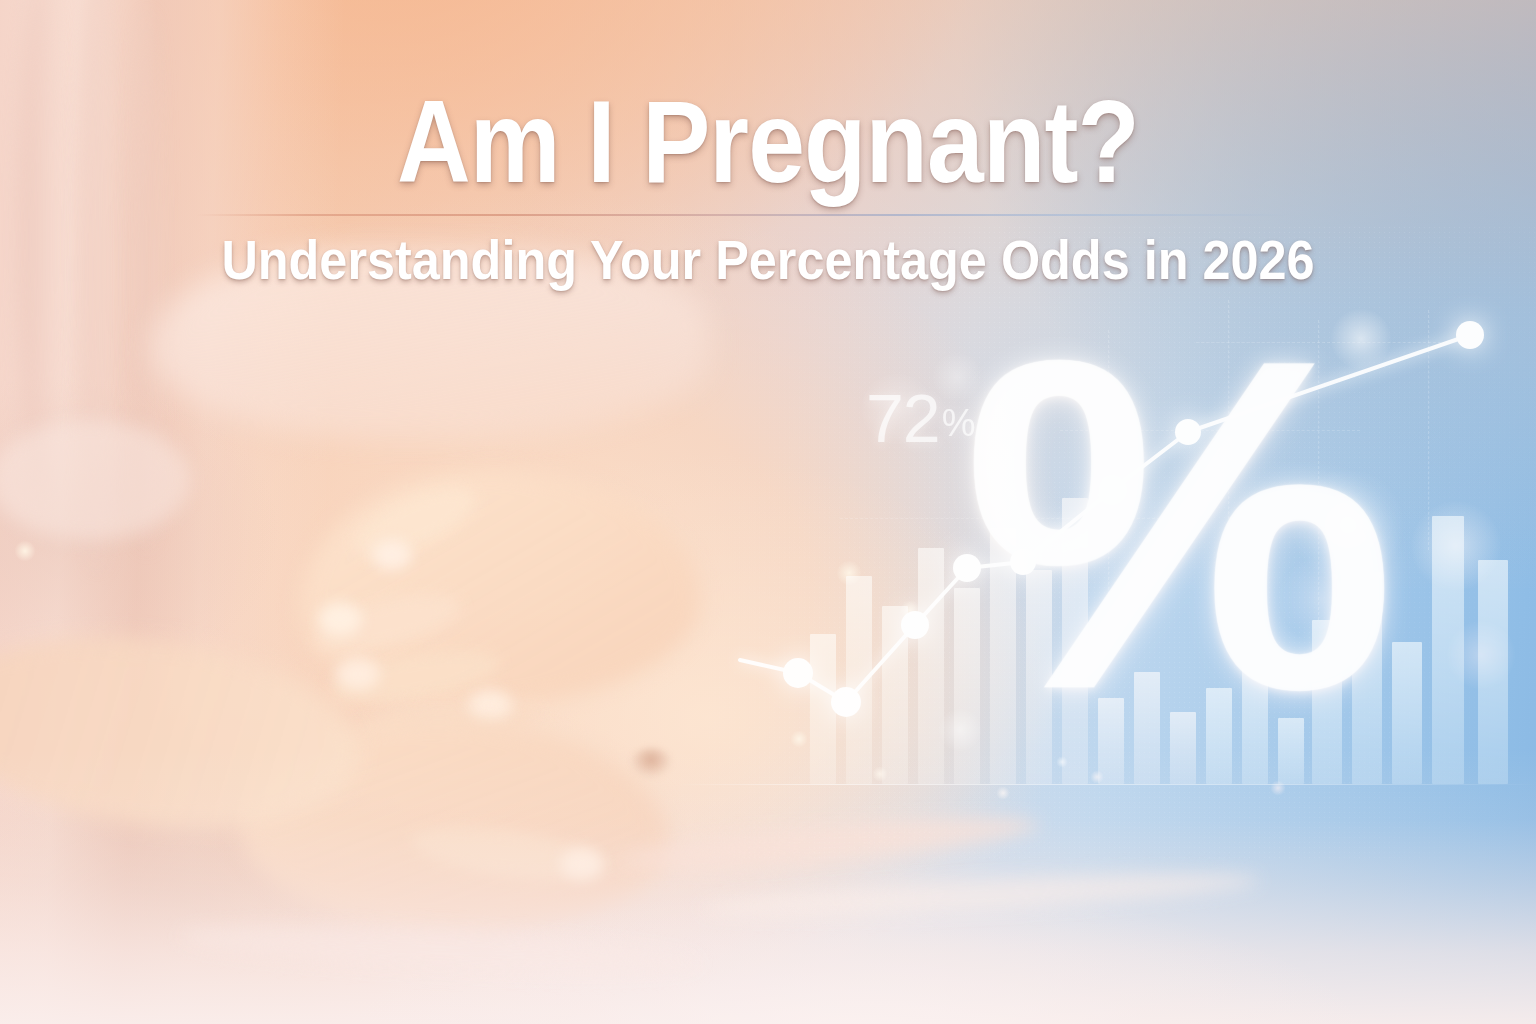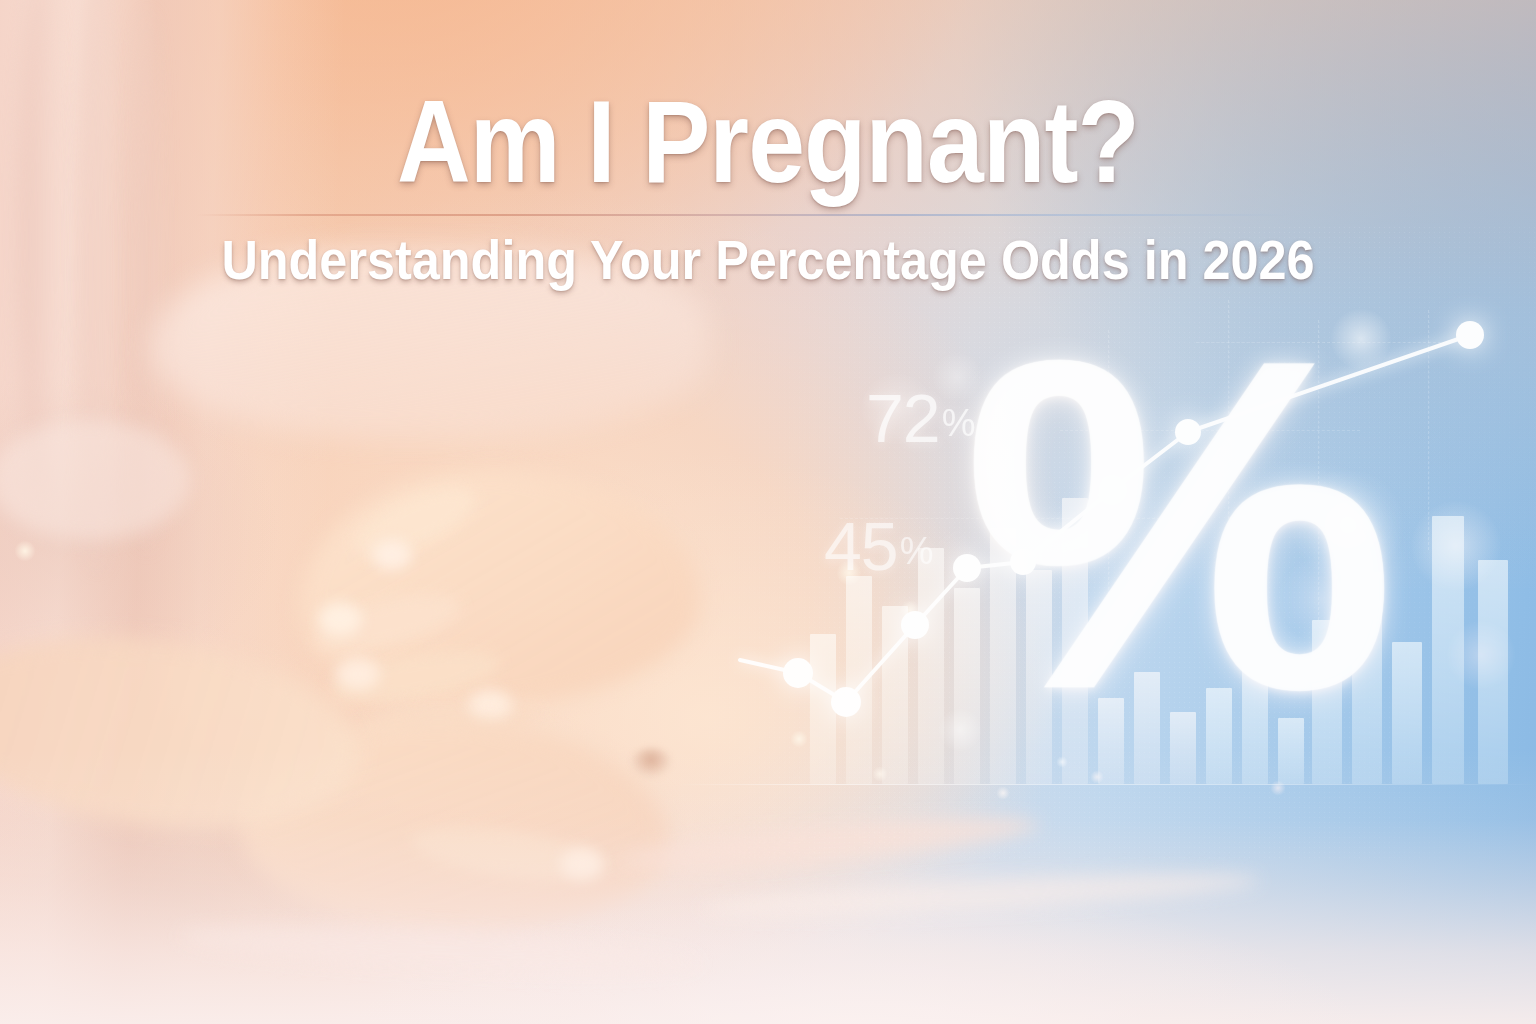--- a/index.html
+++ b/index.html
@@ -345,23 +345,20 @@
         <circle cx="1023" cy="562" r="13" fill="#ffffff"></circle>
         <circle cx="1112" cy="490" r="13" fill="#ffffff"></circle>
         <circle cx="1188" cy="432" r="13" fill="#ffffff"></circle>
         <circle cx="1470" cy="335" r="14" fill="#ffffff"></circle>
       </g>
     </svg>
 
     <div class="pctlabel" id="label-72">
       <span class="num">72</span><span class="sym">%</span>
     </div>
-    <div class="pctlabel" id="label-45">
-      <span class="num">45</span><span class="sym">%</span>
-    </div>
   </div>
 
   <div class="layer" style="mix-blend-mode:screen;">
     <div class="bokeh" style="left:1330px;top:308px;width:62px;height:62px;background:radial-gradient(circle,rgba(255,255,255,.55),rgba(255,255,255,0) 70%);"></div>
     <div class="bokeh" style="left:1410px;top:500px;width:92px;height:92px;background:radial-gradient(circle,rgba(255,236,224,.45),rgba(255,236,224,0) 70%);"></div>
     <div class="bokeh" style="left:1288px;top:470px;width:120px;height:110px;background:radial-gradient(circle,rgba(235,245,255,.30),rgba(235,245,255,0) 70%);"></div>
     <div class="bokeh" style="left:1278px;top:556px;width:86px;height:86px;background:radial-gradient(circle,rgba(255,224,214,.30),rgba(255,224,214,0) 70%);"></div>
     <div class="bokeh" style="left:860px;top:372px;width:74px;height:74px;background:radial-gradient(circle,rgba(255,236,226,.35),rgba(255,236,226,0) 70%);"></div>
     <div class="bokeh" style="left:932px;top:352px;width:50px;height:50px;background:radial-gradient(circle,rgba(255,255,255,.30),rgba(255,255,255,0) 70%);"></div>
     <div class="bokeh" style="left:938px;top:708px;width:44px;height:44px;background:radial-gradient(circle,rgba(255,255,255,.45),rgba(255,255,255,0) 70%);"></div>

